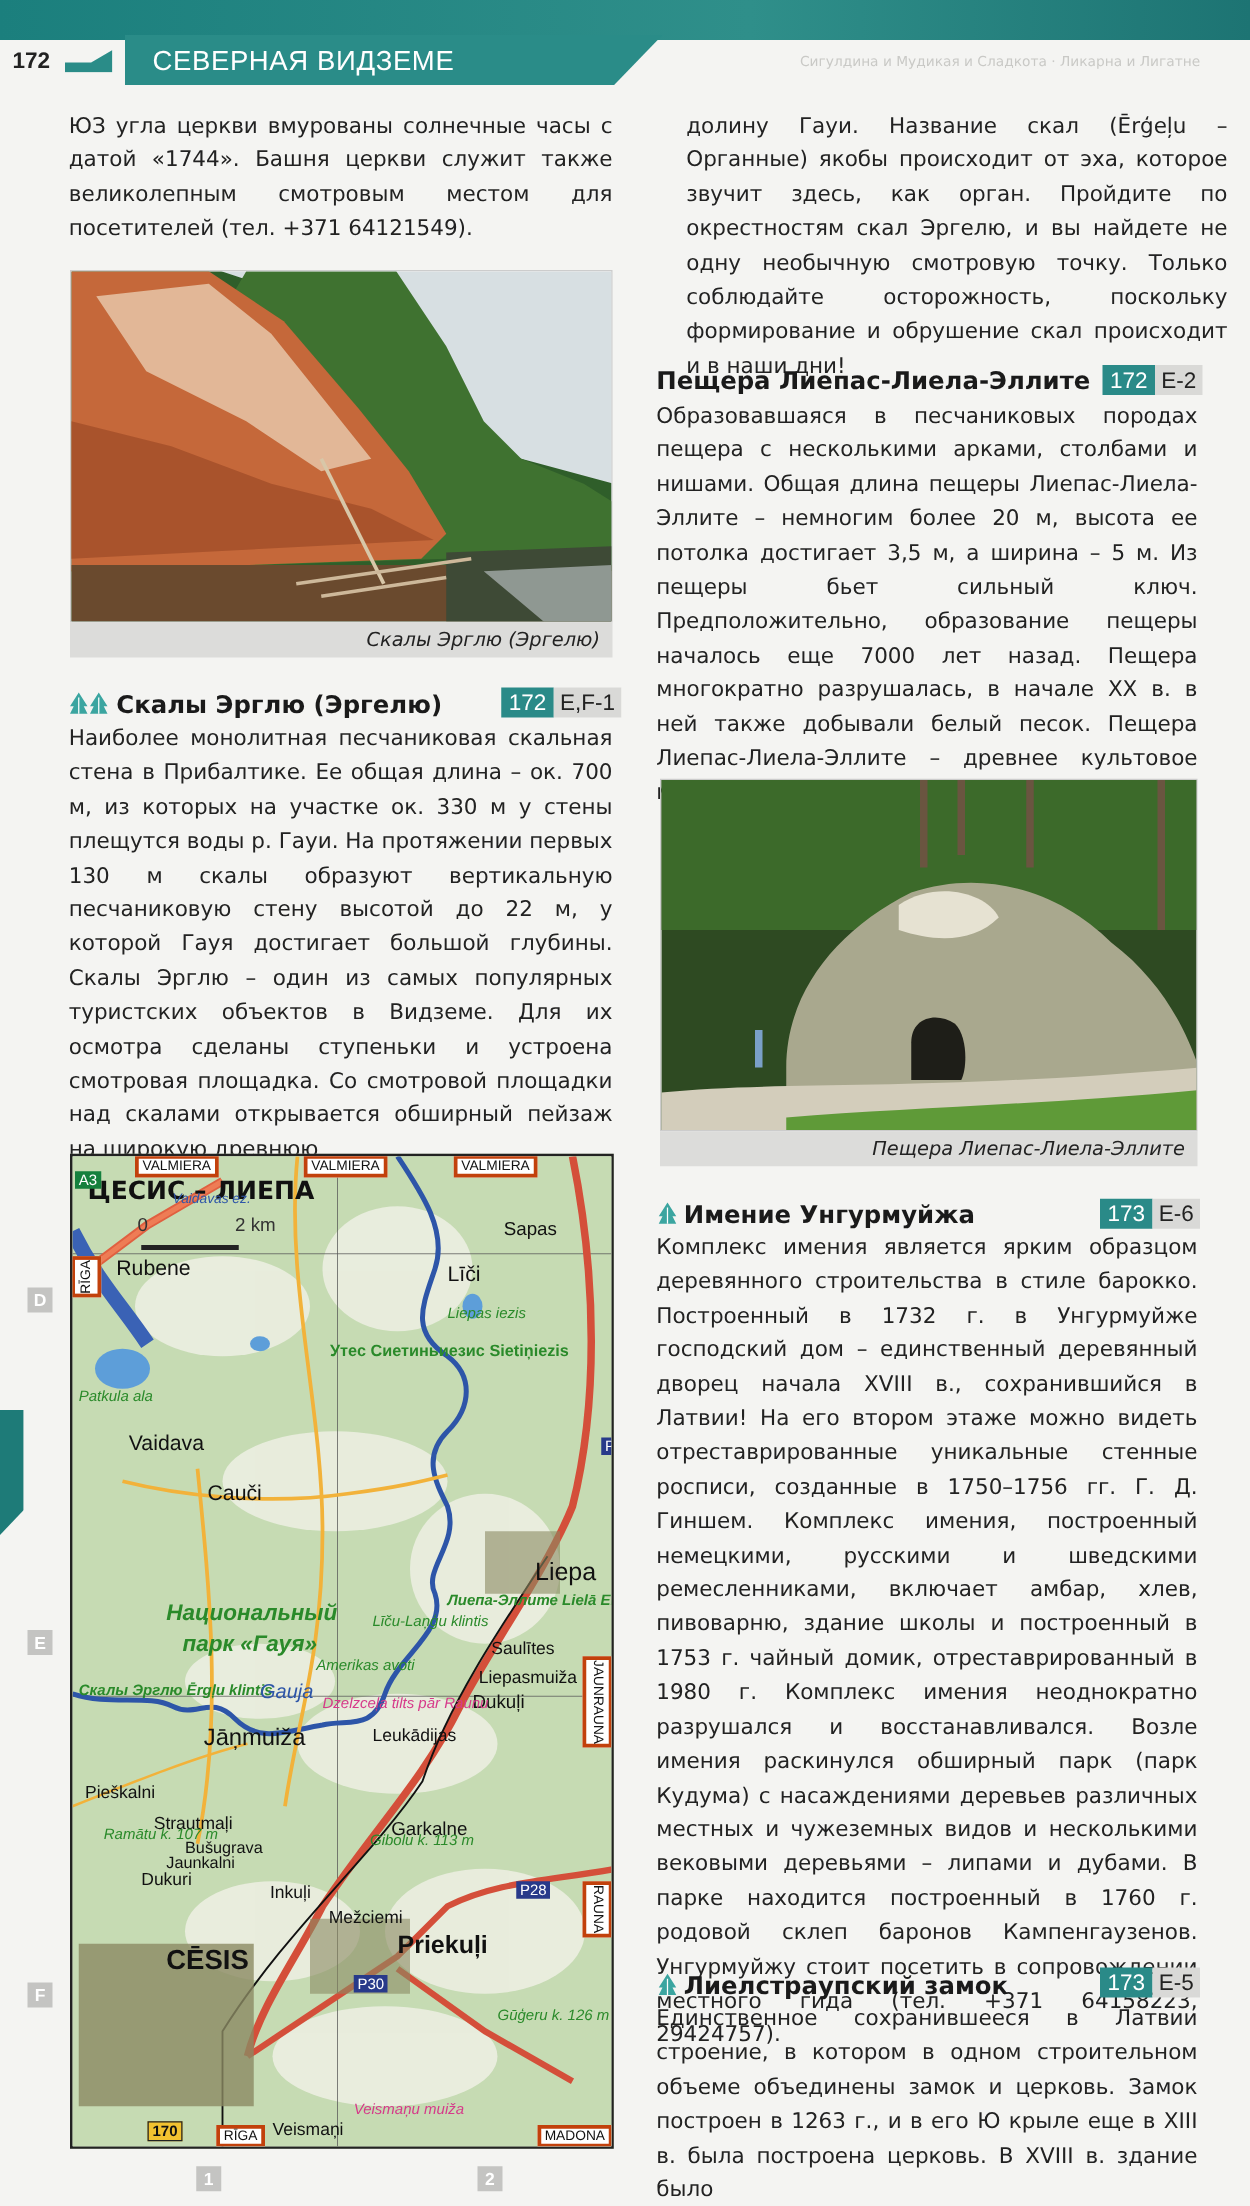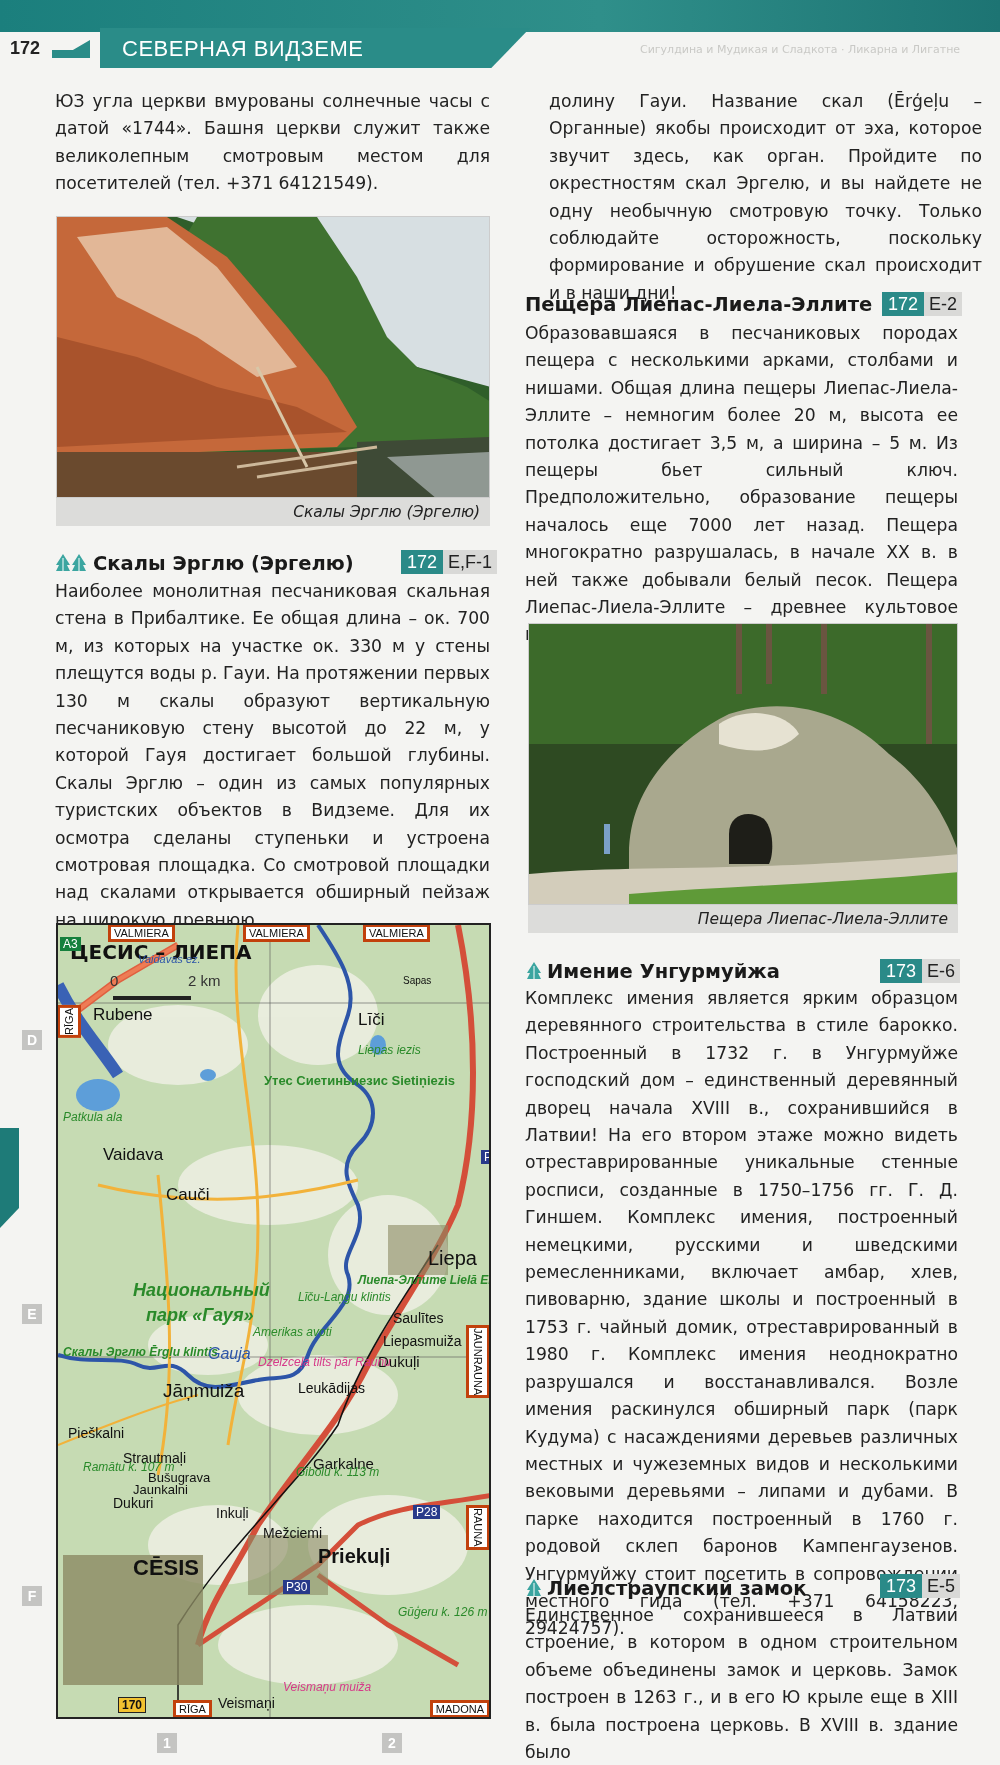--- a/index.html
+++ b/index.html
@@ -140,21 +140,21 @@
   <div class="map-edge" style="left:-1px;top:80px;writing-mode:vertical-rl;transform:rotate(180deg);">RĪGA</div>
   <div class="map-edge" style="right:-1px;top:400px;writing-mode:vertical-rl;">JAUNRAUNA</div>
   <div class="map-edge" style="right:-1px;top:580px;writing-mode:vertical-rl;">RAUNA</div>
   <div class="map-edge" style="left:115px;bottom:-1px;">RĪGA</div>
   <div class="map-edge" style="right:-1px;bottom:-1px;">MADONA</div>
 
   <div class="map-town" style="left:35px;top:80px;">Rubene</div>
   <div class="map-town" style="left:45px;top:220px;">Vaidava</div>
   <div class="map-town" style="left:108px;top:260px;">Cauči</div>
   <div class="map-town" style="left:300px;top:85px;">Līči</div>
-  <div class="map-town" style="left:345px;top:50px;font-size:10px;">Sapas</div>
+  <div class="map-town" style="left:345px;top:50px;font-size:15px;">Sapas</div>
   <div class="map-town" style="left:370px;top:322px;font-size:20px;">Liepa</div>
   <div class="map-town" style="left:105px;top:455px;font-size:19px;">Jāņmuiža</div>
   <div class="map-town" style="left:75px;top:630px;font-size:22px;font-weight:bold;">CĒSIS</div>
   <div class="map-town" style="left:260px;top:620px;font-size:20px;font-weight:bold;">Priekuļi</div>
   <div class="map-town" style="left:255px;top:530px;font-size:15px;">Garkalne</div>
   <div class="map-town" style="left:320px;top:428px;font-size:15px;">Dukuļi</div>
   <div class="map-town" style="left:240px;top:455px;font-size:14px;">Leukādijas</div>
   <div class="map-town" style="left:10px;top:500px;font-size:14px;">Pieškalni</div>
   <div class="map-town" style="left:65px;top:525px;font-size:14px;">Strautmaļi</div>
   <div class="map-town" style="left:55px;top:570px;font-size:14px;">Dukuri</div>

